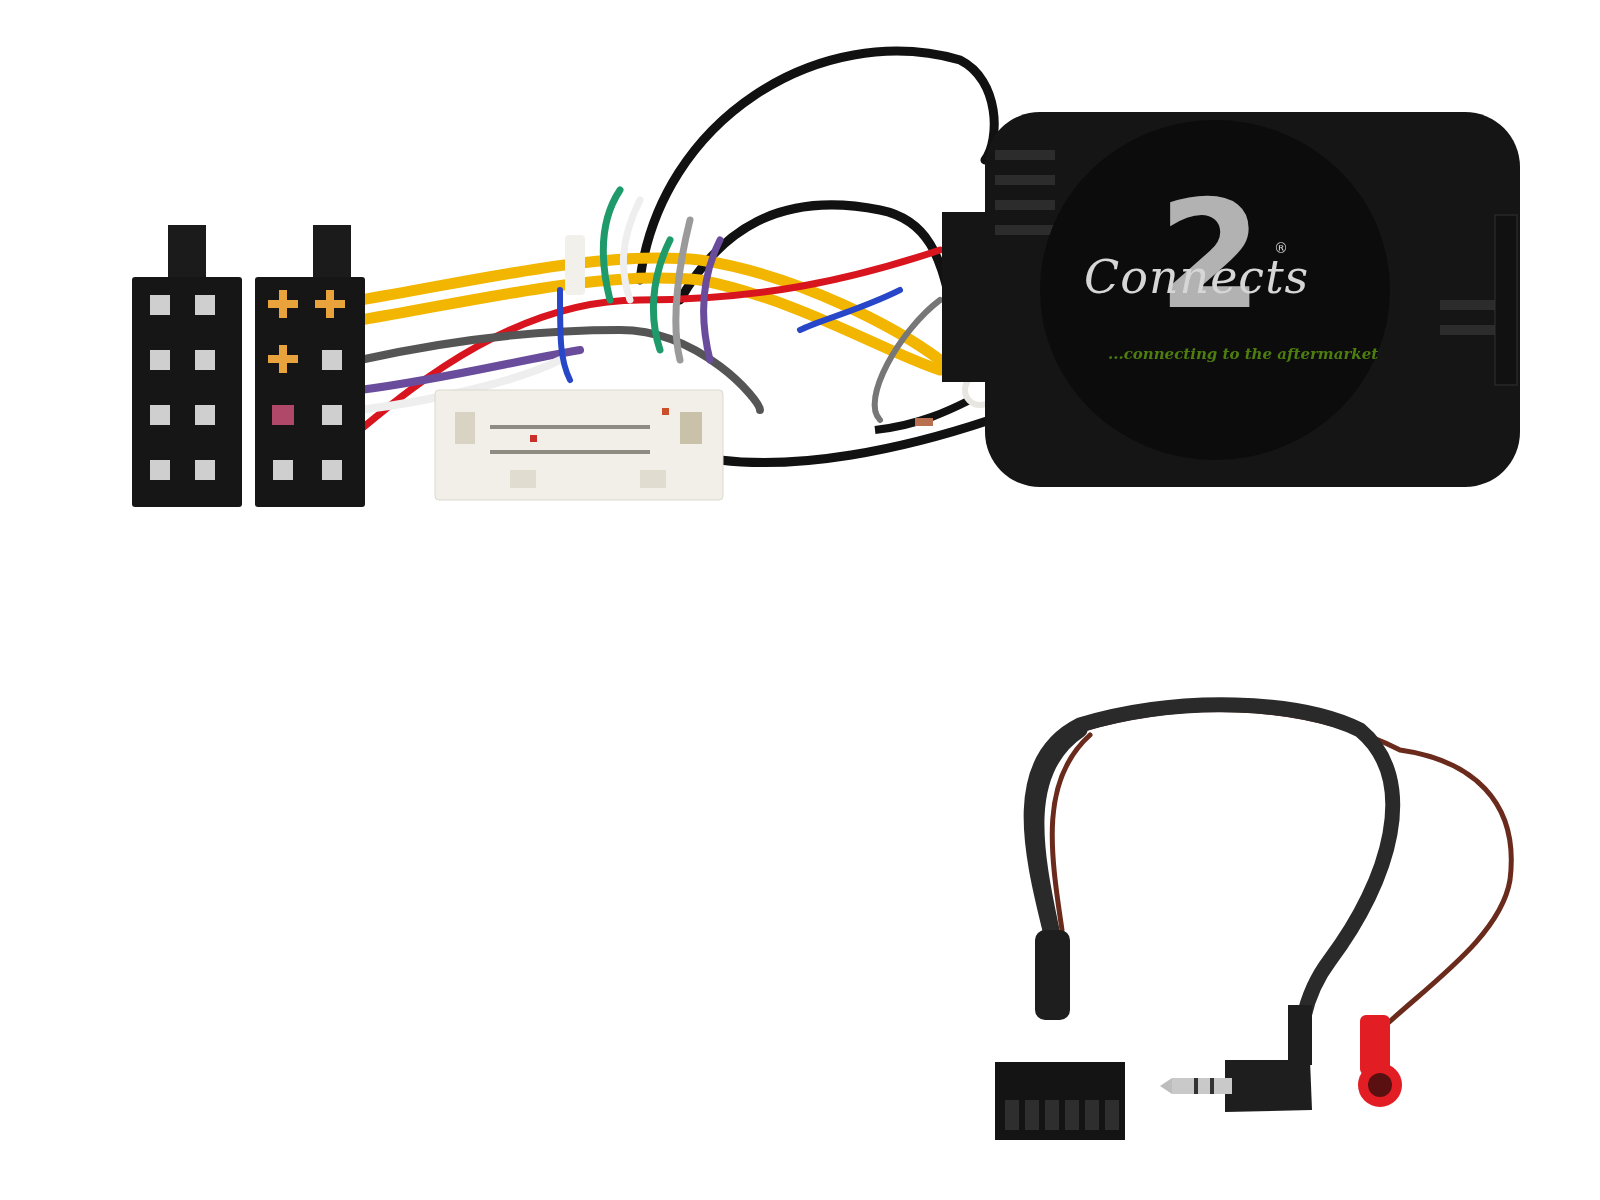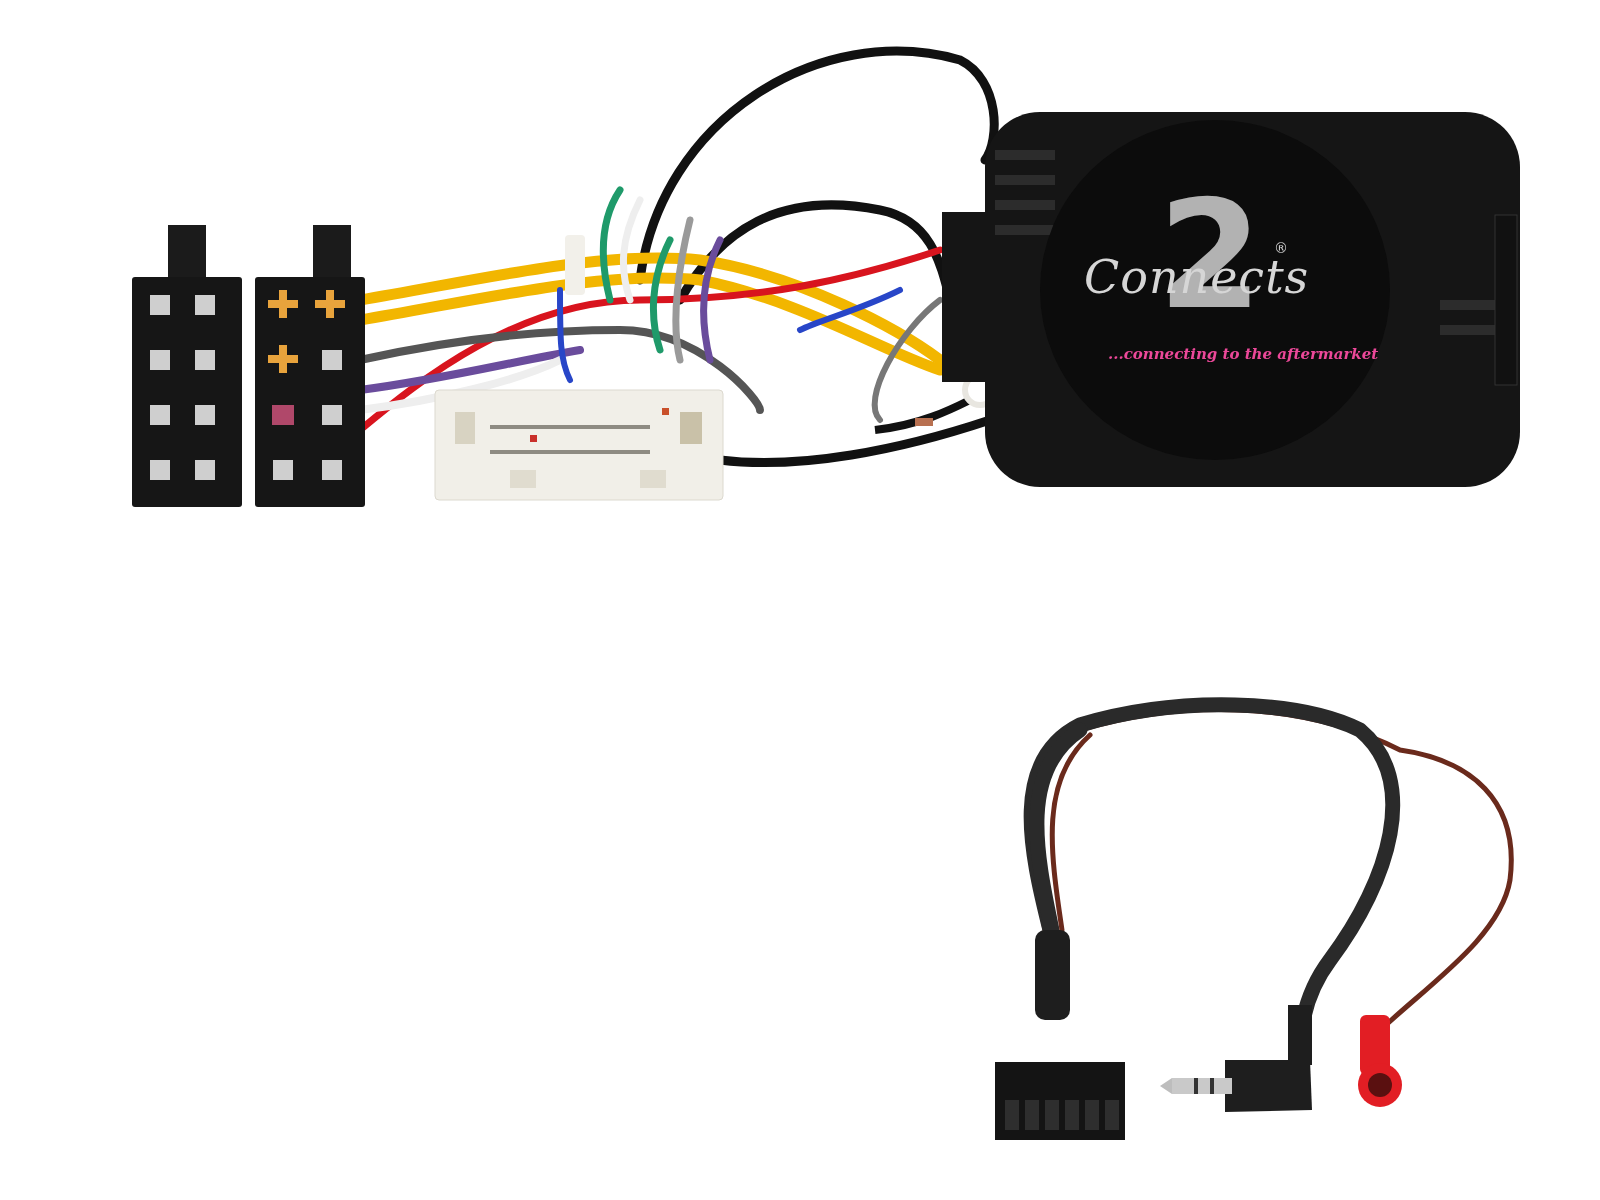--- a/index.html
+++ b/index.html
@@ -1,21 +1,21 @@
 <!DOCTYPE html>
 <html><head>
 <meta charset="utf-8">
 <style>
   html, body { margin: 0; padding: 0; background: #ffffff; }
   body { width: 1600px; height: 1200px; position: relative; overflow: hidden; font-family: "DejaVu Serif", serif; }
   svg.scene { position: absolute; left: 0; top: 0; }
   .logo-word { position: absolute; left: 1084px; top: 250px; color: #d6d6d6; font-family: "DejaVu Serif", serif; font-style: italic; font-size: 46px; letter-spacing: 1px; }
   .logo-two { position: absolute; left: 1158px; top: 180px; color: #cfcfcf; font-family: "DejaVu Sans", sans-serif; font-weight: bold; font-size: 150px; line-height: 150px; opacity: 0.85; }
   .logo-reg { position: absolute; left: 1274px; top: 240px; color: #d0d0d0; font-family: "DejaVu Sans", sans-serif; font-size: 14px; }
-  .tagline { position: absolute; left: 1108px; top: 345px; color: #ec4899; font-family: "DejaVu Serif", serif; font-style: italic; font-weight: bold; font-size: 15px; }
+  .tagline { position: absolute; left: 1108px; top: 345px; color: #4d7c0f; font-family: "DejaVu Serif", serif; font-style: italic; font-weight: bold; font-size: 15px; }
 </style>
 </head>
 <body>
 
 <svg class="scene" width="1600" height="1200" viewBox="0 0 1600 1200">
 
   <g fill="none" stroke-linecap="round">
     <path d="M640 280 C 660 120, 820 20, 960 60 C 1000 80, 1000 140, 985 160" stroke="#111" stroke-width="9"></path>
     <path d="M680 300 C 720 230, 780 190, 880 210 C 930 220, 940 260, 950 300" stroke="#111" stroke-width="9"></path>
     <path d="M360 300 C 480 280, 600 250, 700 260 C 800 275, 900 330, 940 360" stroke="#f2b600" stroke-width="11"></path>

